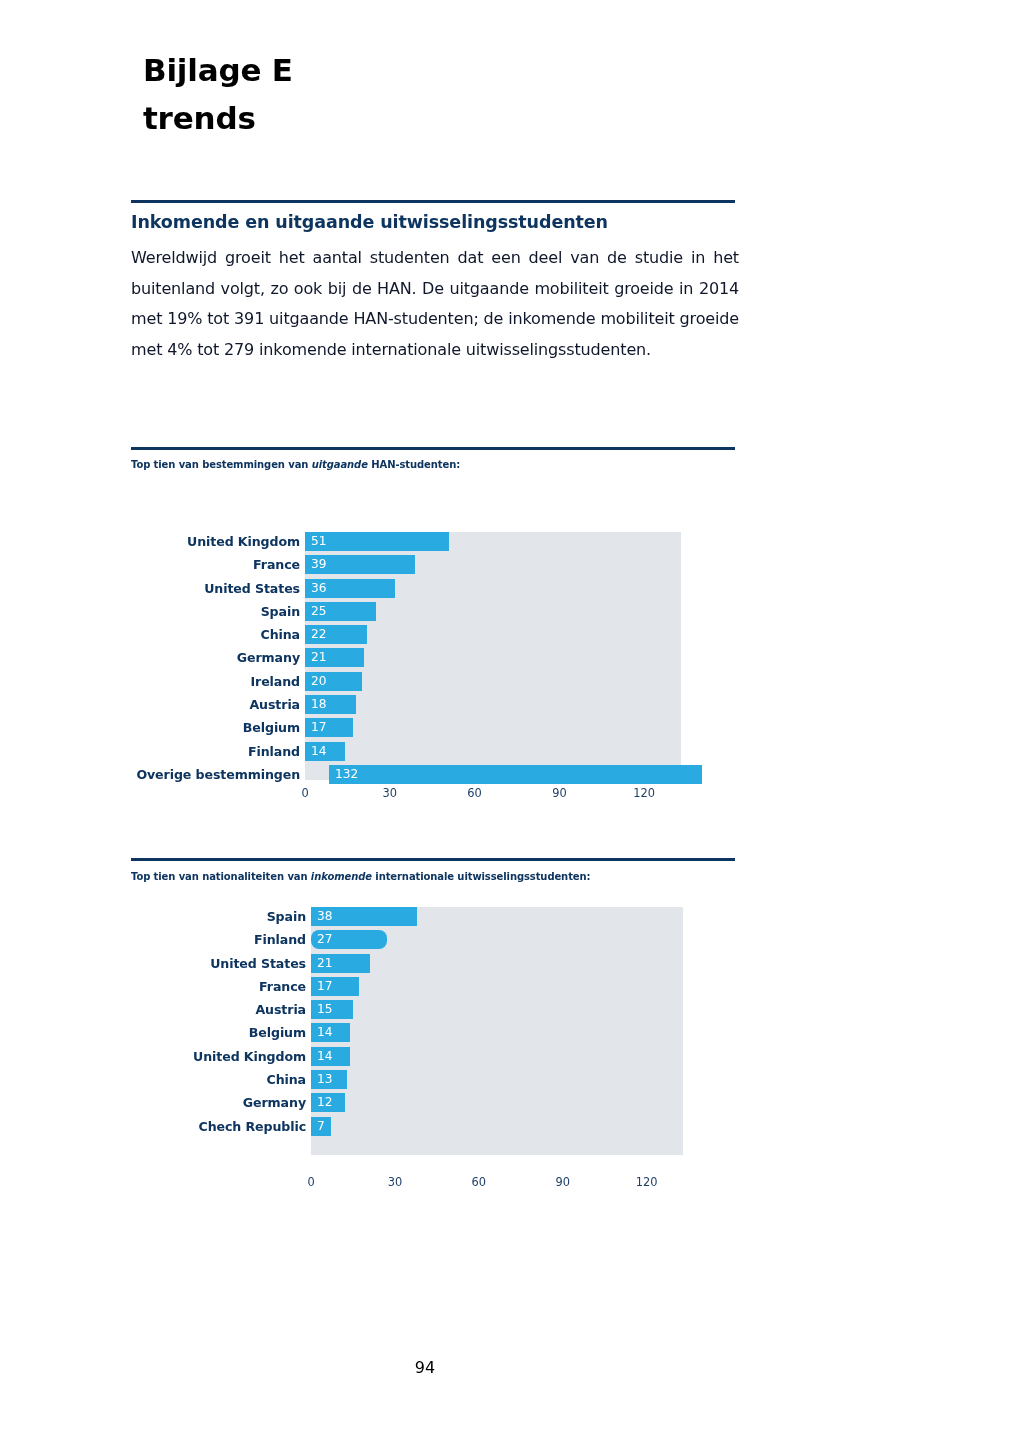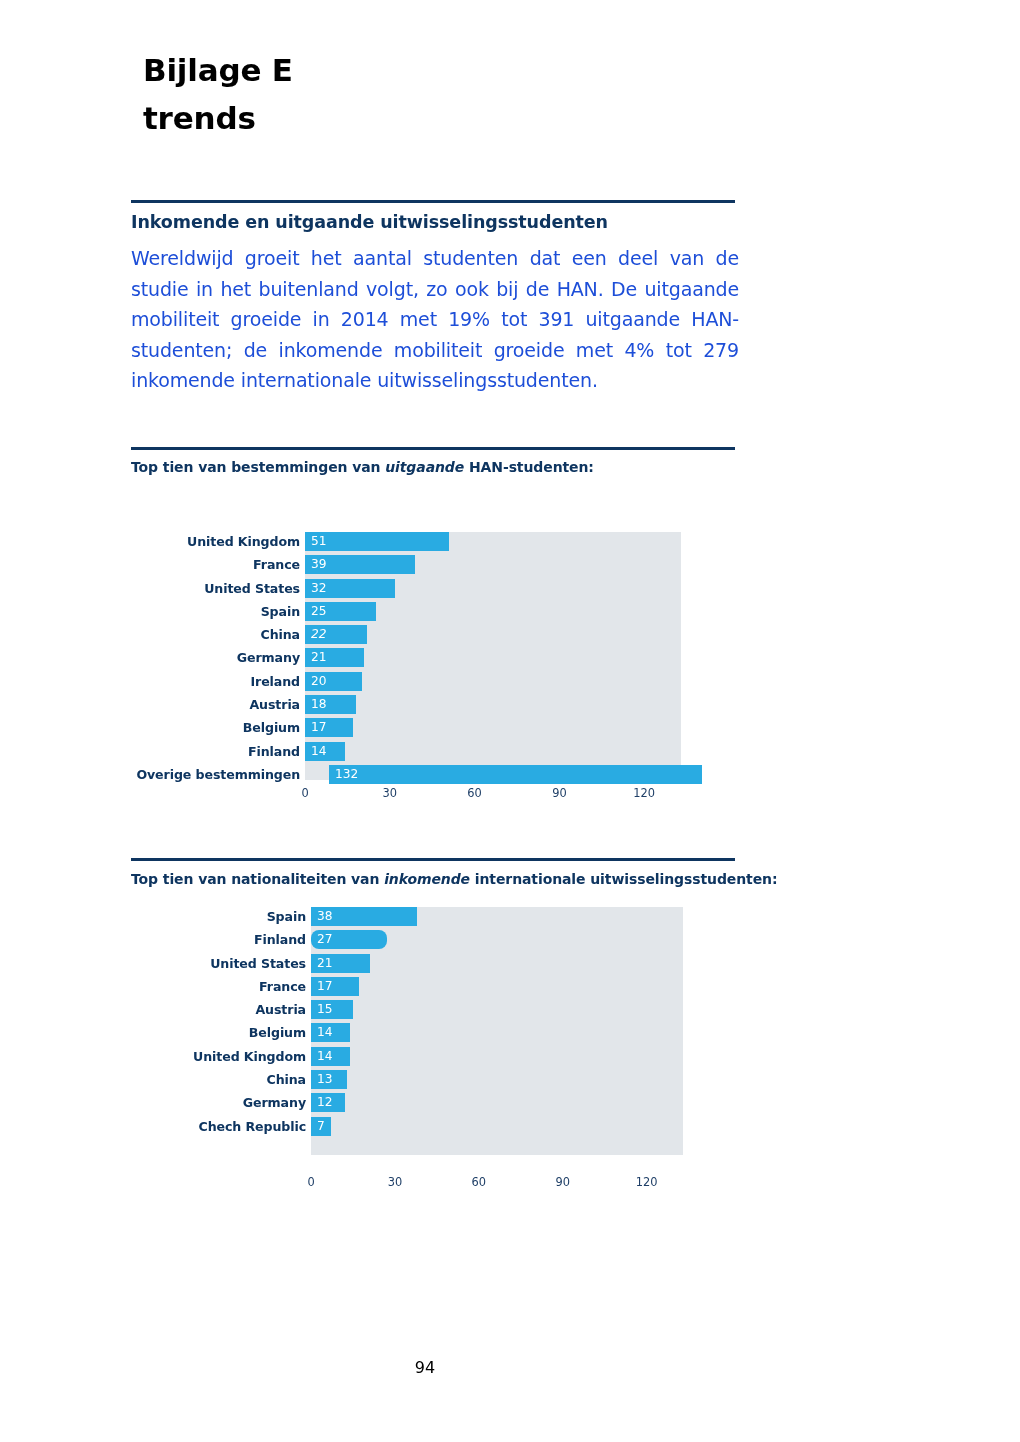--- a/index.html
+++ b/index.html
@@ -60,34 +60,34 @@
     font-size: 17.5px;
     color: #0E3560;
     letter-spacing: -0.1px;
   }
   .body-para {
     position: absolute;
     left: 131px;
     top: 243px;
     width: 608px;
     font-family: "DejaVu Sans", sans-serif;
-    font-size: 19px;
+    font-size: 16px;
     line-height: 30.5px;
-    color: #1d4ed8;
+    color: #0f172a;
     text-align: justify;
     letter-spacing: -0.15px;
   }
 
   
   .chart-caption {
     position: absolute;
     left: 131px;
     font-family: "DejaVu Sans", sans-serif;
     font-weight: bold;
-    font-size: 14px;
+    font-size: 10px;
     color: #0E3560;
     letter-spacing: -0.1px;
     white-space: nowrap;
   }
   .chart-caption em { font-style: italic; font-weight: bold; }
   .cap1 { top: 459px; }
   .cap2 { top: 871px; }
 
   
   .chart { position: absolute; }
@@ -206,32 +206,32 @@
         </div>
         <div class="row">
           <div class="row-label">France</div>
           <div class="bar" style="width: 110.256px;">
             <span class="bar-value">39</span>
           </div>
         </div>
         <div class="row">
           <div class="row-label">United States</div>
           <div class="bar" style="width: 90.4662px;">
-            <span class="bar-value">32</span>
+            <span class="bar-value">36</span>
           </div>
         </div>
         <div class="row">
           <div class="row-label">Spain</div>
           <div class="bar" style="width: 70.6767px;">
             <span class="bar-value">25</span>
           </div>
         </div>
         <div class="row">
           <div class="row-label">China</div>
-          <div class="bar" style="width: 62.1955px; font-style: italic;">
+          <div class="bar" style="width: 62.1955px;">
             <span class="bar-value">22</span>
           </div>
         </div>
         <div class="row">
           <div class="row-label">Germany</div>
           <div class="bar" style="width: 59.3684px;">
             <span class="bar-value">21</span>
           </div>
         </div>
         <div class="row">

